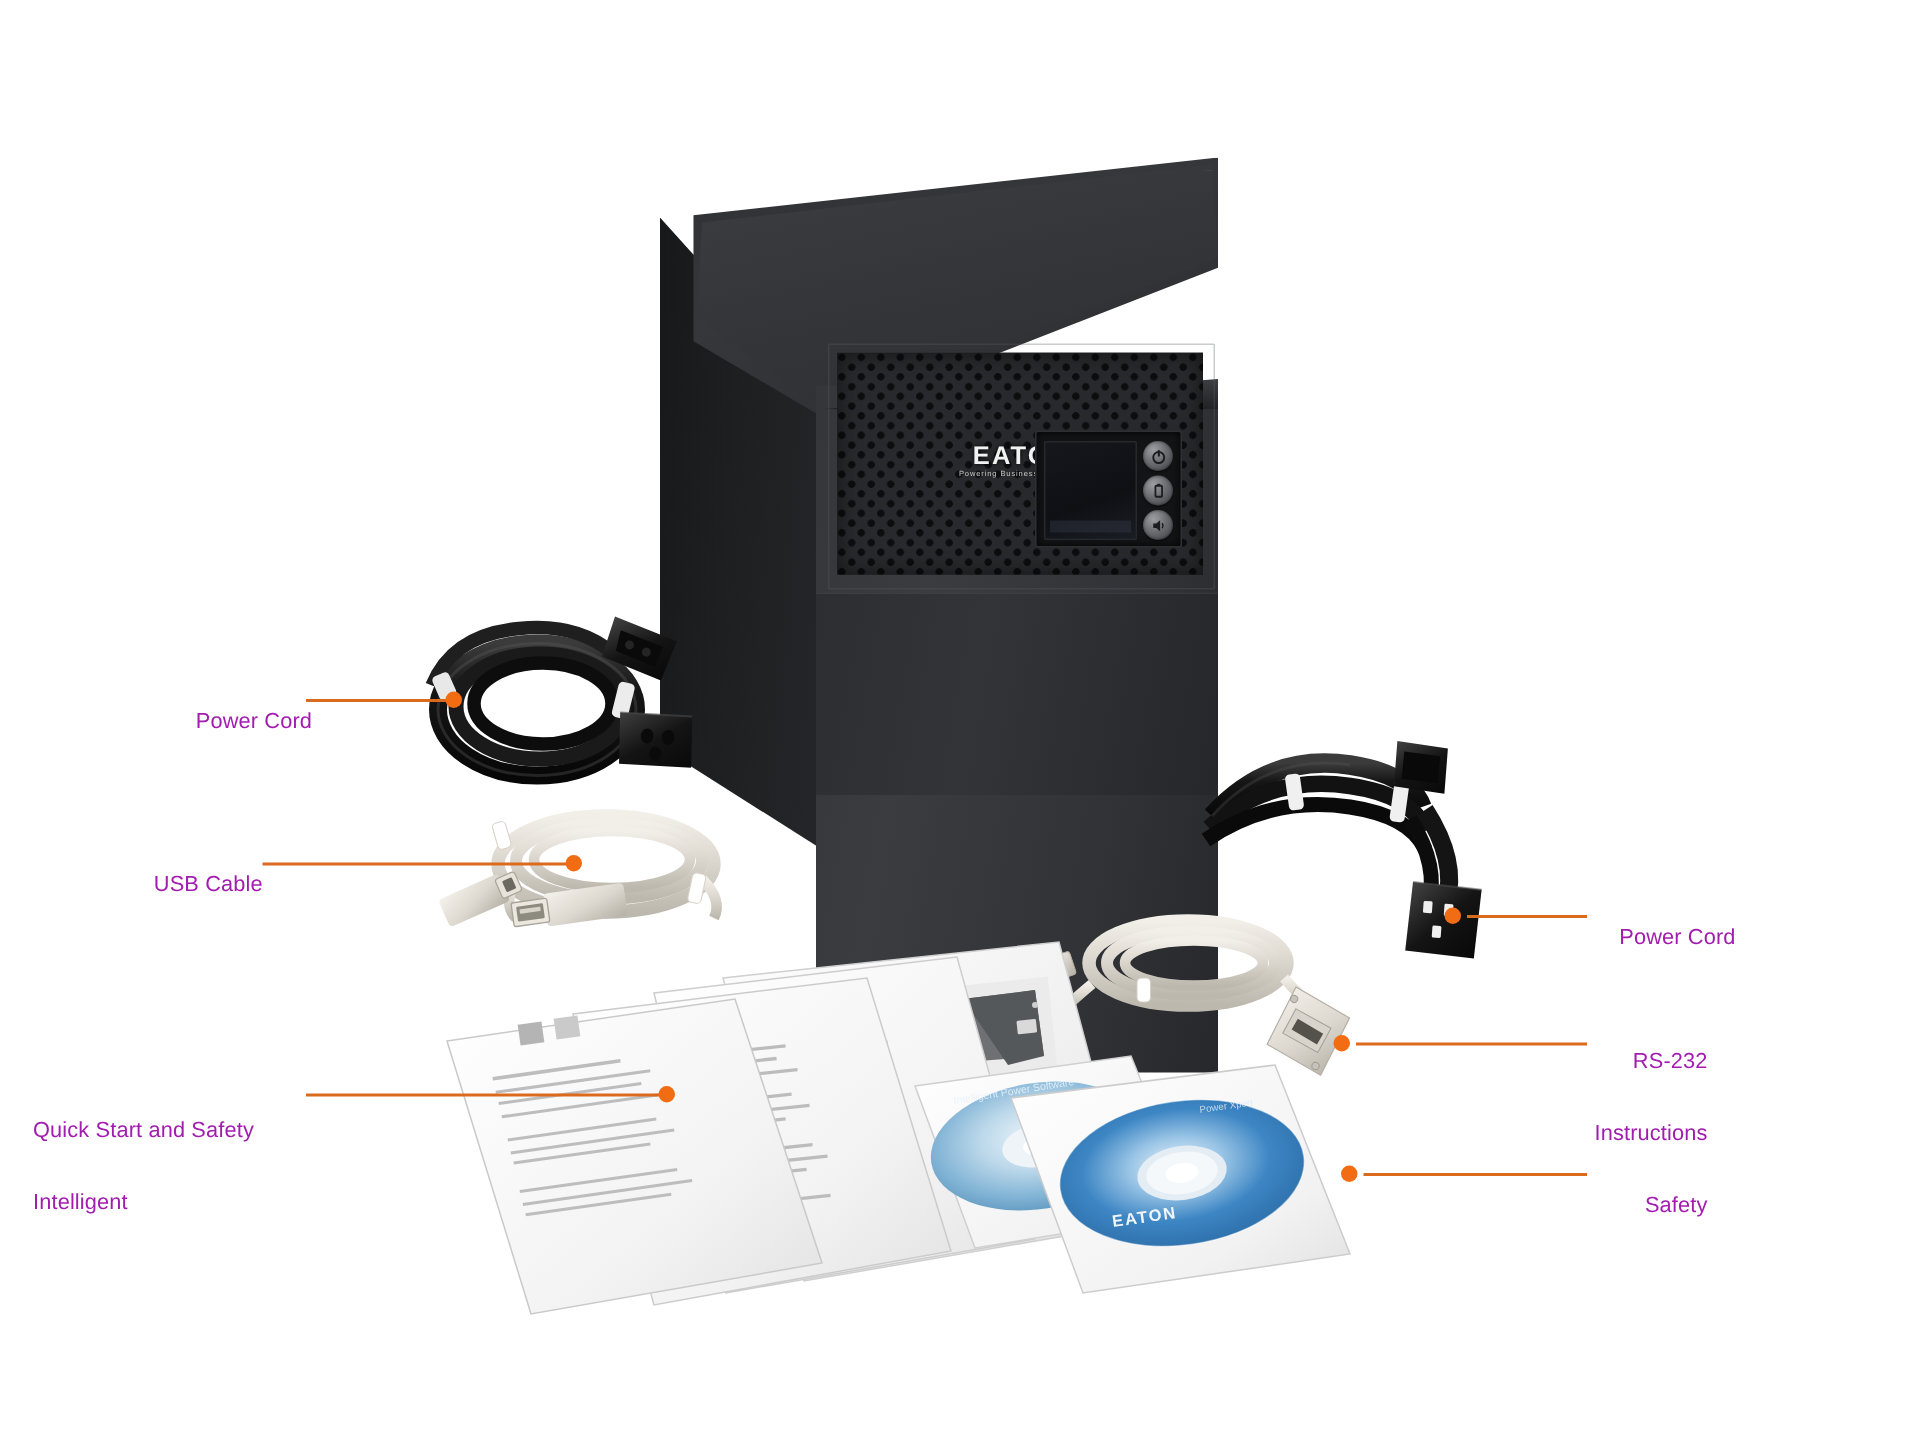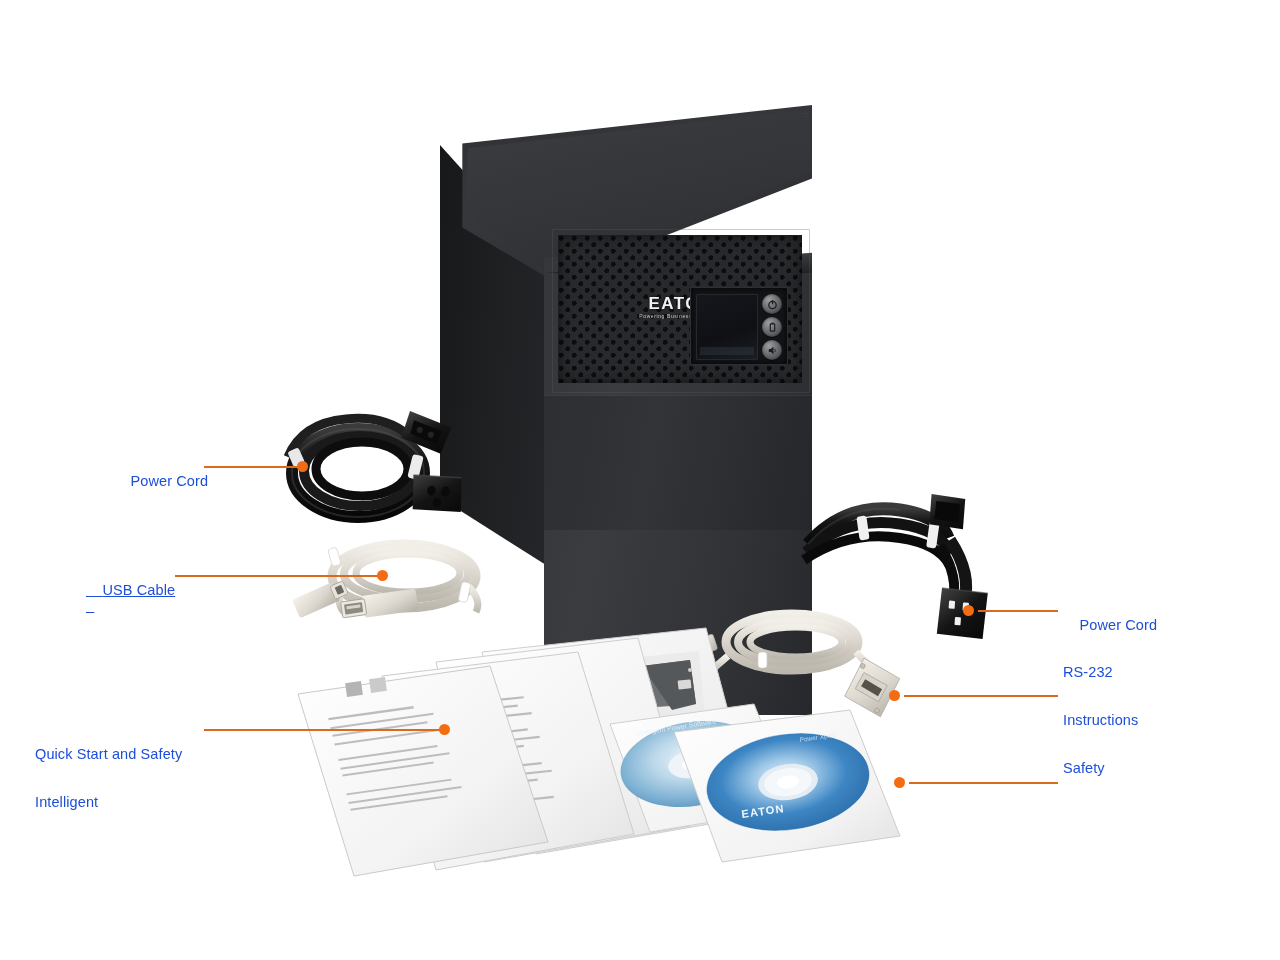--- a/index.html
+++ b/index.html
@@ -15,21 +15,21 @@
     overflow: hidden;
     font-family: "Liberation Sans", sans-serif;
   }
 
   
   .callout-label {
     position: absolute;
     font-family: "Liberation Sans", sans-serif;
     font-size: 14.5px;
     line-height: 16px;
-    color: #1d4ed8;
+    color: #a21caf;
     white-space: pre;
     letter-spacing: 0.1px;
   }
   .leader {
     position: absolute;
     height: 2px;
     background: #DB6A1C;
   }
   .leader-dot {
     position: absolute;
@@ -469,40 +469,40 @@
       <text x="200" y="52" font-family="Liberation Sans, sans-serif" font-size="6.5" fill="#dfeaf4" transform="rotate(-8 200 52)" opacity=".8">Power Xpert</text>
     </g>
   </svg>
 
   <div class="callout-label" style="left:114px; top:457px;">
     <span>Power Cord</span>
   </div>
   <div class="leader" style="left:204px; top:466px; width:98px;"></div>
   <div class="leader-dot" style="left:297px; top:461px;"></div>
 
-  <div class="callout-label" style="left:86px; top:566px;text-decoration:underline;">
+  <div class="callout-label" style="left:86px; top:566px;">
     <span>USB Cable</span>
   </div>
   <div class="leader" style="left:175px; top:575px; width:207px;"></div>
   <div class="leader-dot" style="left:377px; top:570px;"></div>
 
-  <div class="callout-label" style="left:35px; top:714px;">
+  <div class="callout-label" style="left:22px; top:714px;">
     <div>Quick Start and Safety</div>
     <div>Intelligent</div>
   </div>
   <div class="leader" style="left:204px; top:729px; width:240px;"></div>
   <div class="leader-dot" style="left:439px; top:724px;"></div>
 
   <div class="callout-label" style="left:1063px; top:601px;">
     <span>Power Cord</span>
   </div>
   <div class="leader" style="left:978px; top:610px; width:80px;"></div>
   <div class="leader-dot" style="left:963px; top:605px;"></div>
 
-  <div class="callout-label" style="left:1063px; top:632px;">
+  <div class="callout-label" style="left:1063px; top:668px;text-align:right;">
     <div>RS-232</div>
     <div>Instructions</div>
     <div>Safety</div>
   </div>
   <div class="leader" style="left:904px; top:695px; width:154px;"></div>
   <div class="leader-dot" style="left:889px; top:690px;"></div>
 
   <div class="leader" style="left:909px; top:782px; width:149px;"></div>
   <div class="leader-dot" style="left:894px; top:777px;"></div>
 

